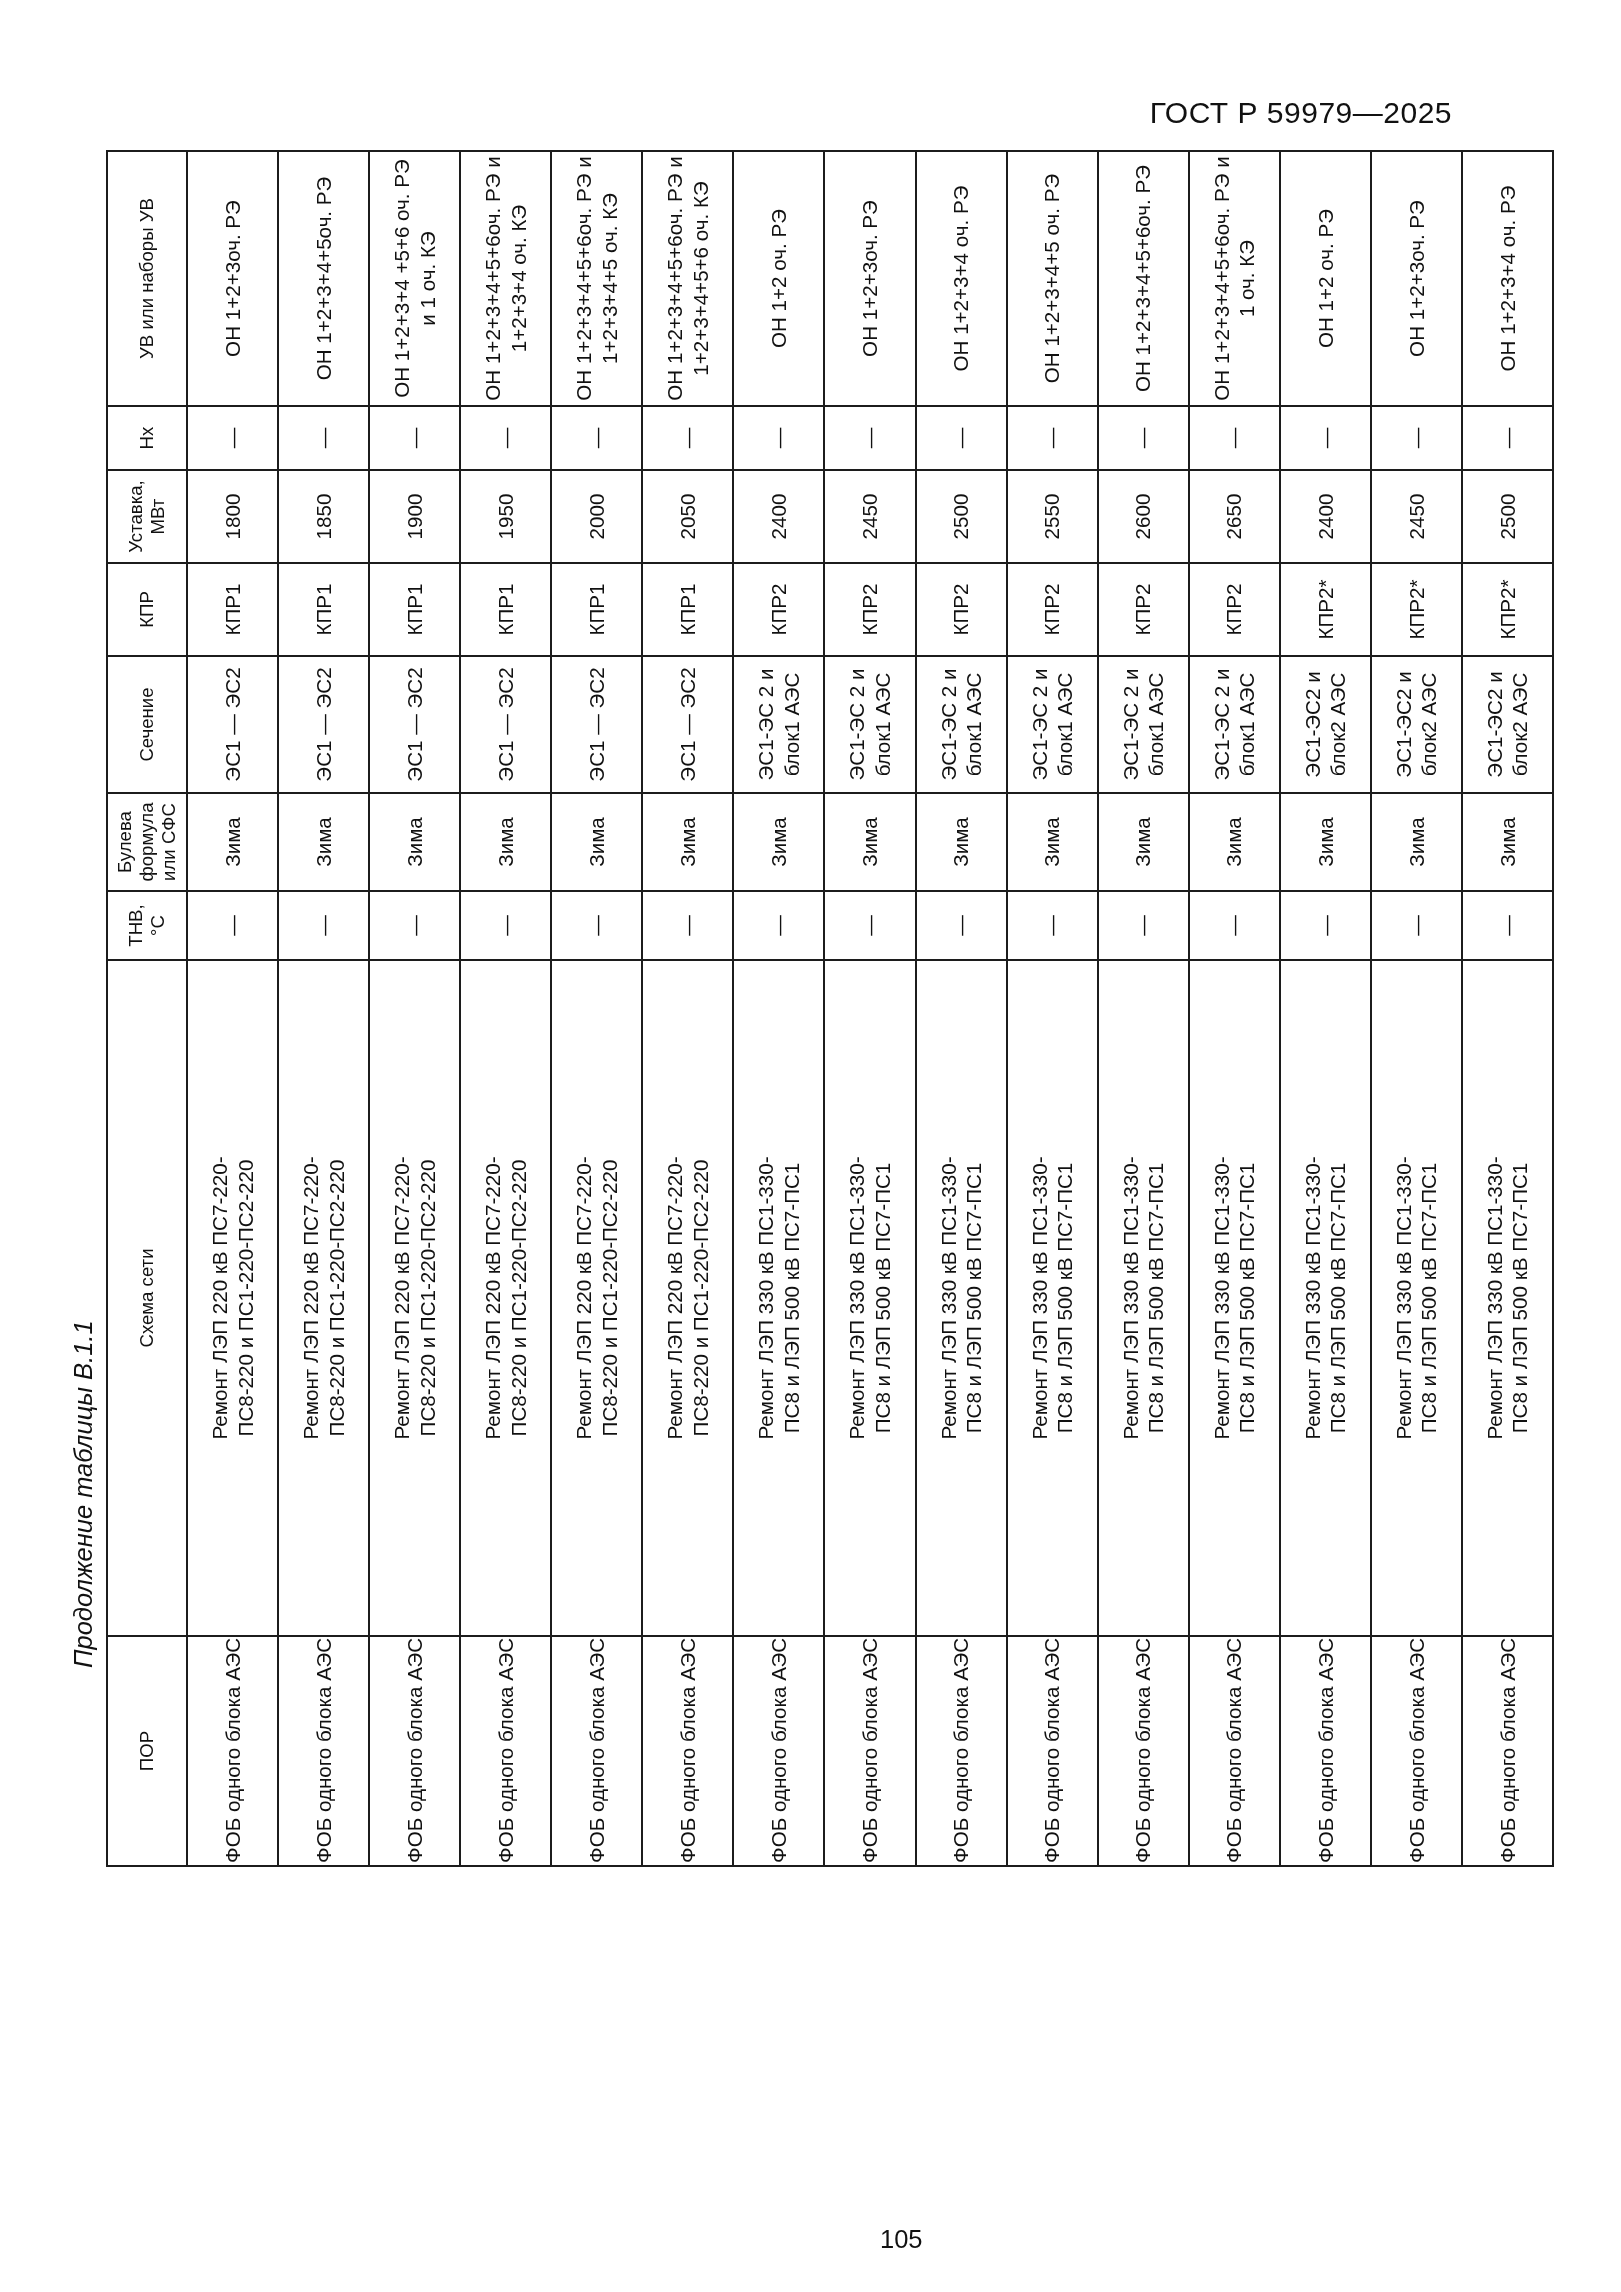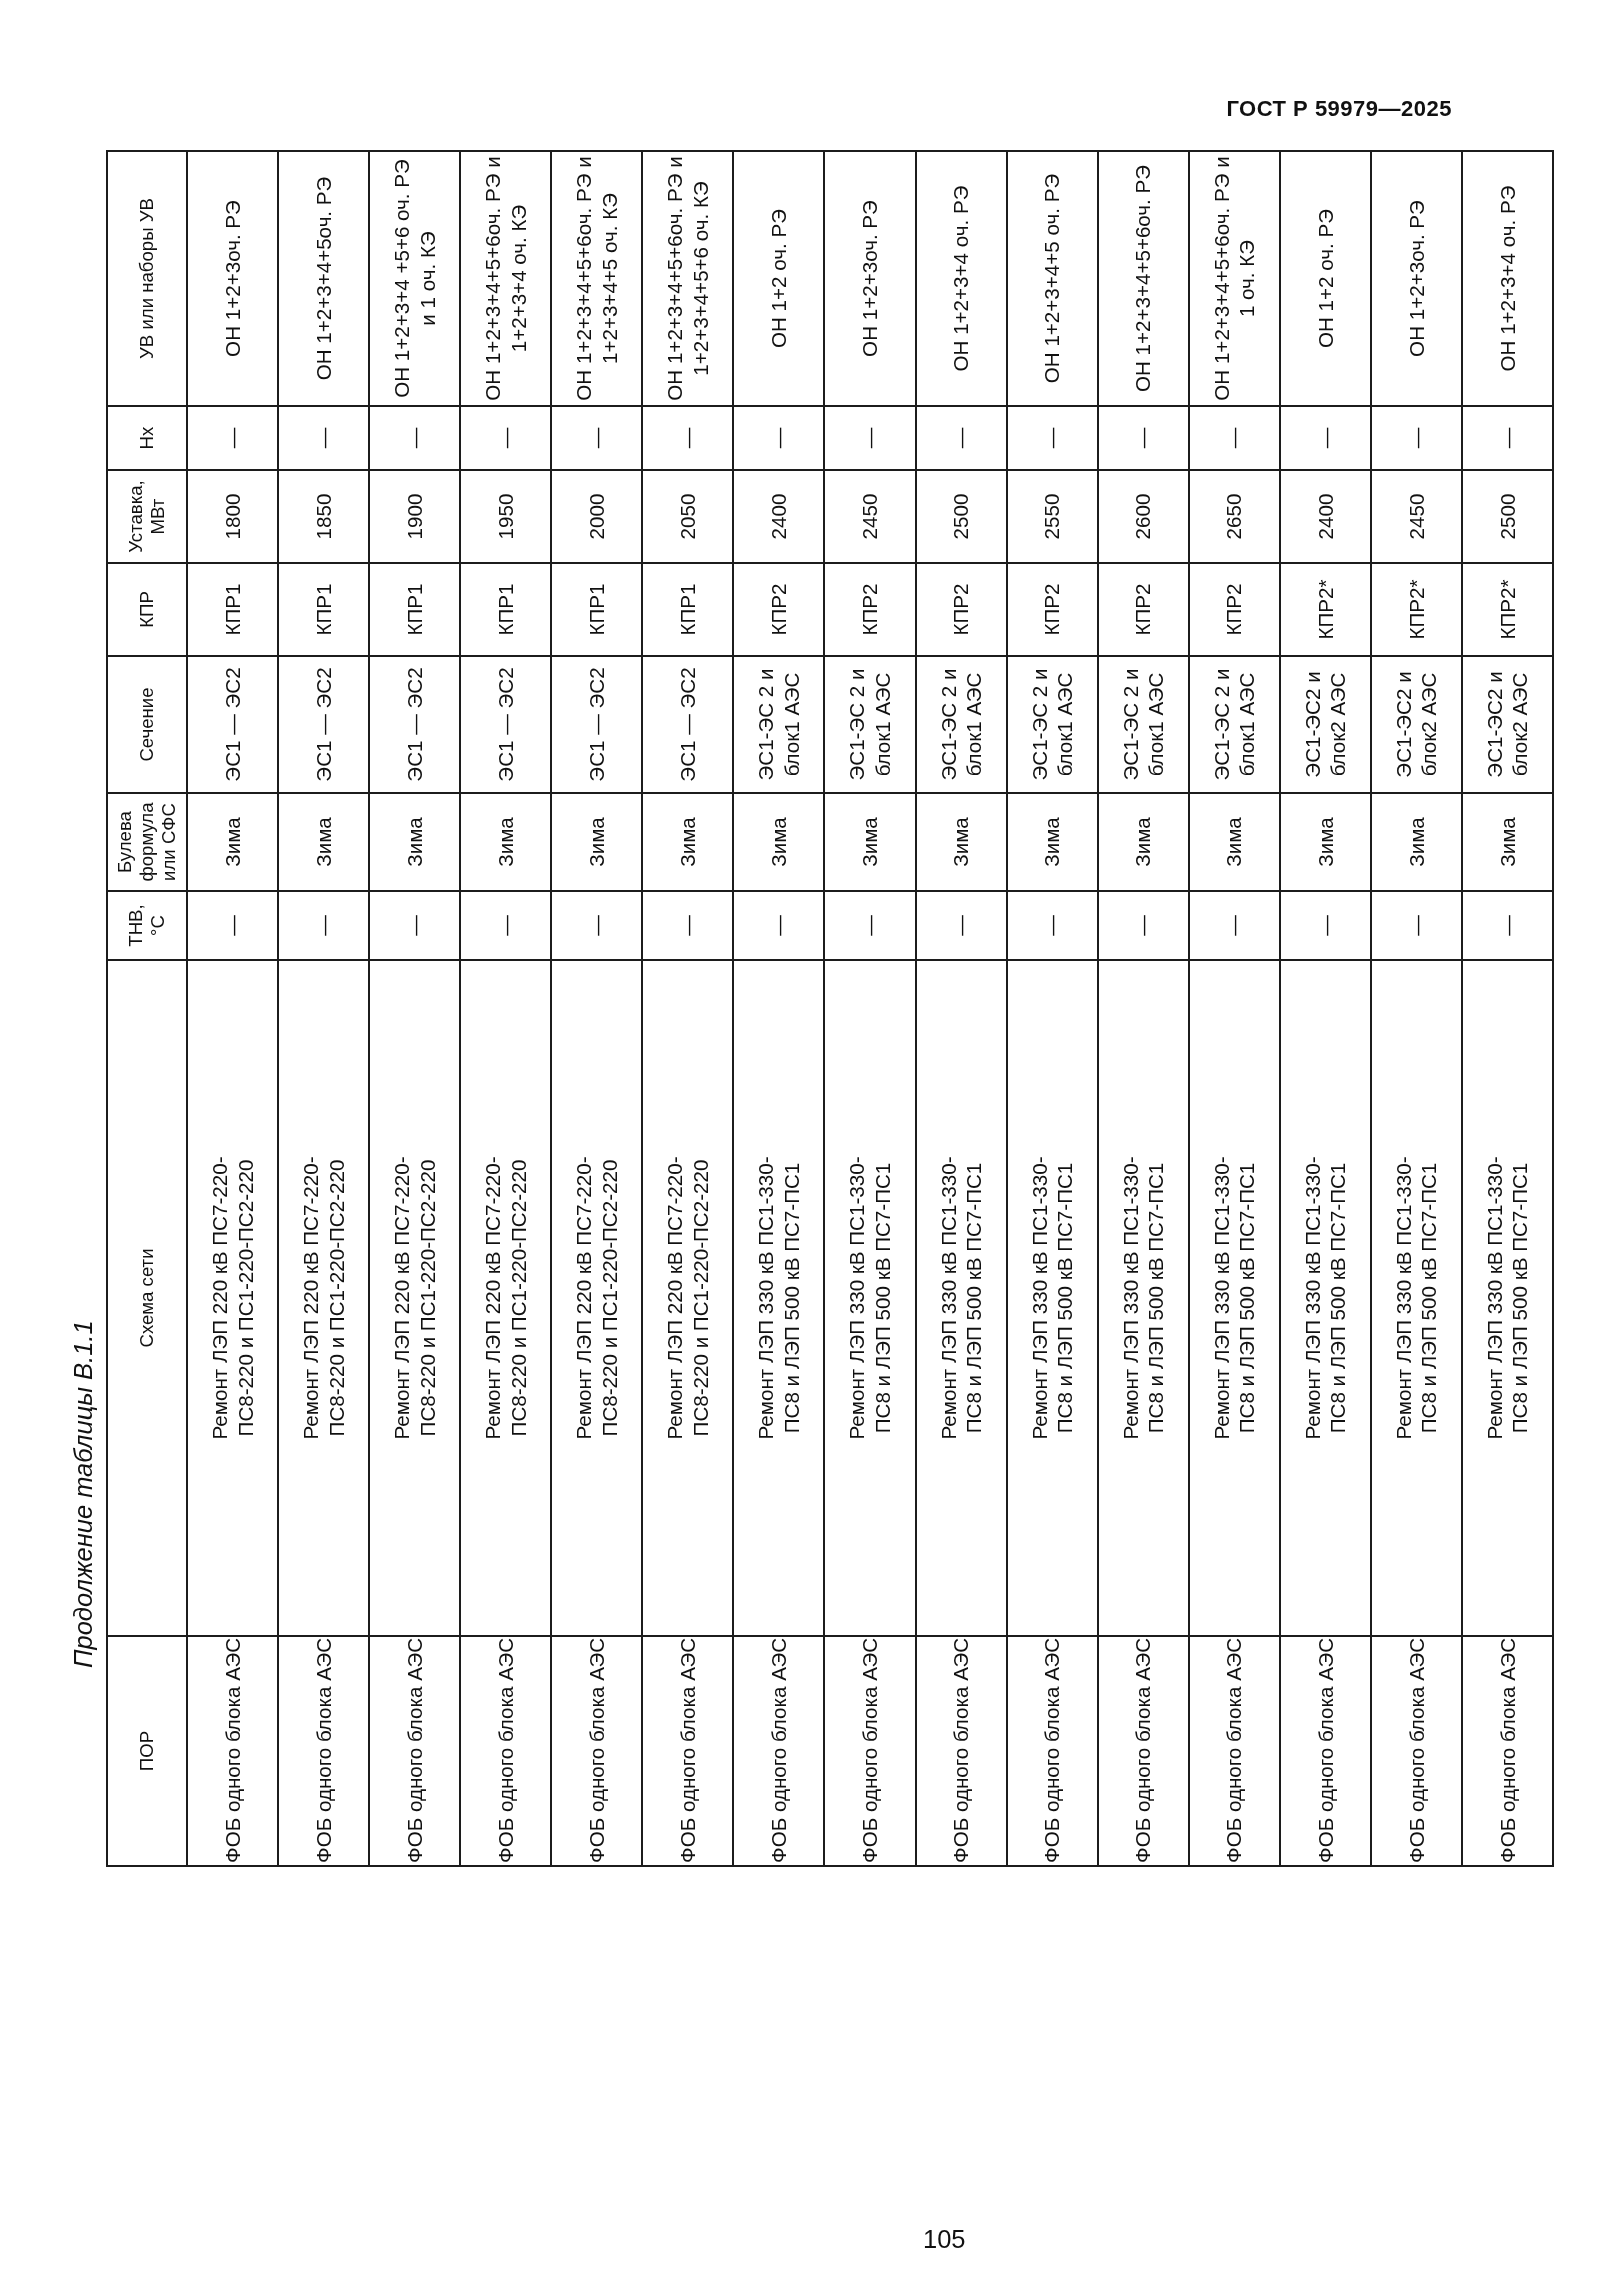--- a/index.html
+++ b/index.html
@@ -12,22 +12,22 @@
     height: 2293px;
     background: #ffffff;
     overflow: hidden;
     margin: 0 auto;
   }
 
   .doc-header {
     position: absolute;
     top: 96px;
     right: 169px;
-    font-size: 22px;
-    font-weight: bold;
+    font-size: 30px;
+    font-weight: normal;
     letter-spacing: 0.5px;
     white-space: nowrap;
   }
 
   
   .table-caption {
     position: absolute;
     left: 69px;
     top: 1668px;
     transform-origin: 0 0;
@@ -66,21 +66,21 @@
     white-space: pre-line;
     overflow: hidden;
   }
   .gost-table thead tr { height: 80px; }
   .gost-table thead th { font-size: 18.6px; line-height: 1.2; }
   .gost-table tbody tr { height: 91px; }
   .gost-table td.nowrap { white-space: nowrap; }
 
   .page-number {
     position: absolute;
-    left: 923px;
+    left: 880px;
     top: 2225px;
     font-size: 25.5px;
   }
 </style>
 </head>
 <body>
 
 <div class="page">
 
   <div class="doc-header">ГОСТ Р 59979—2025</div>

